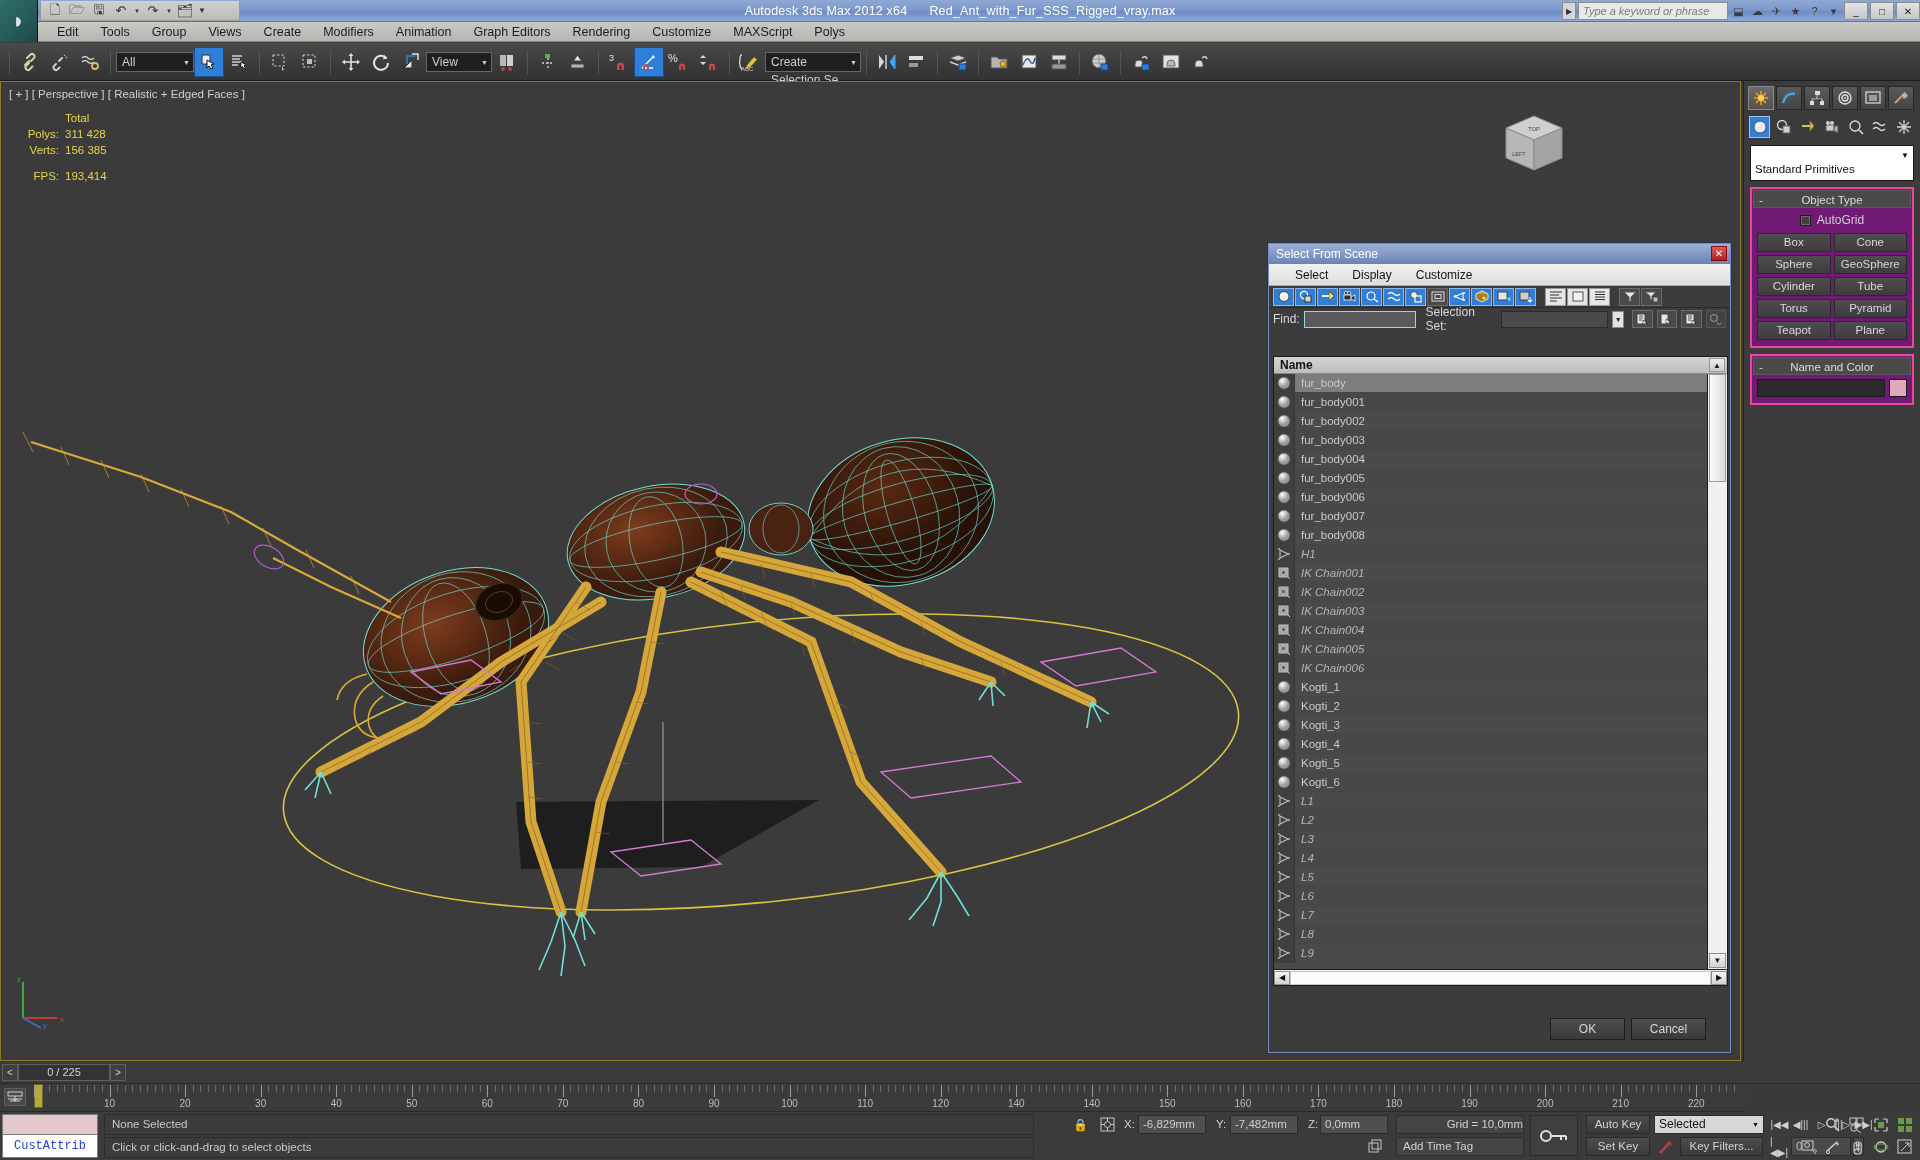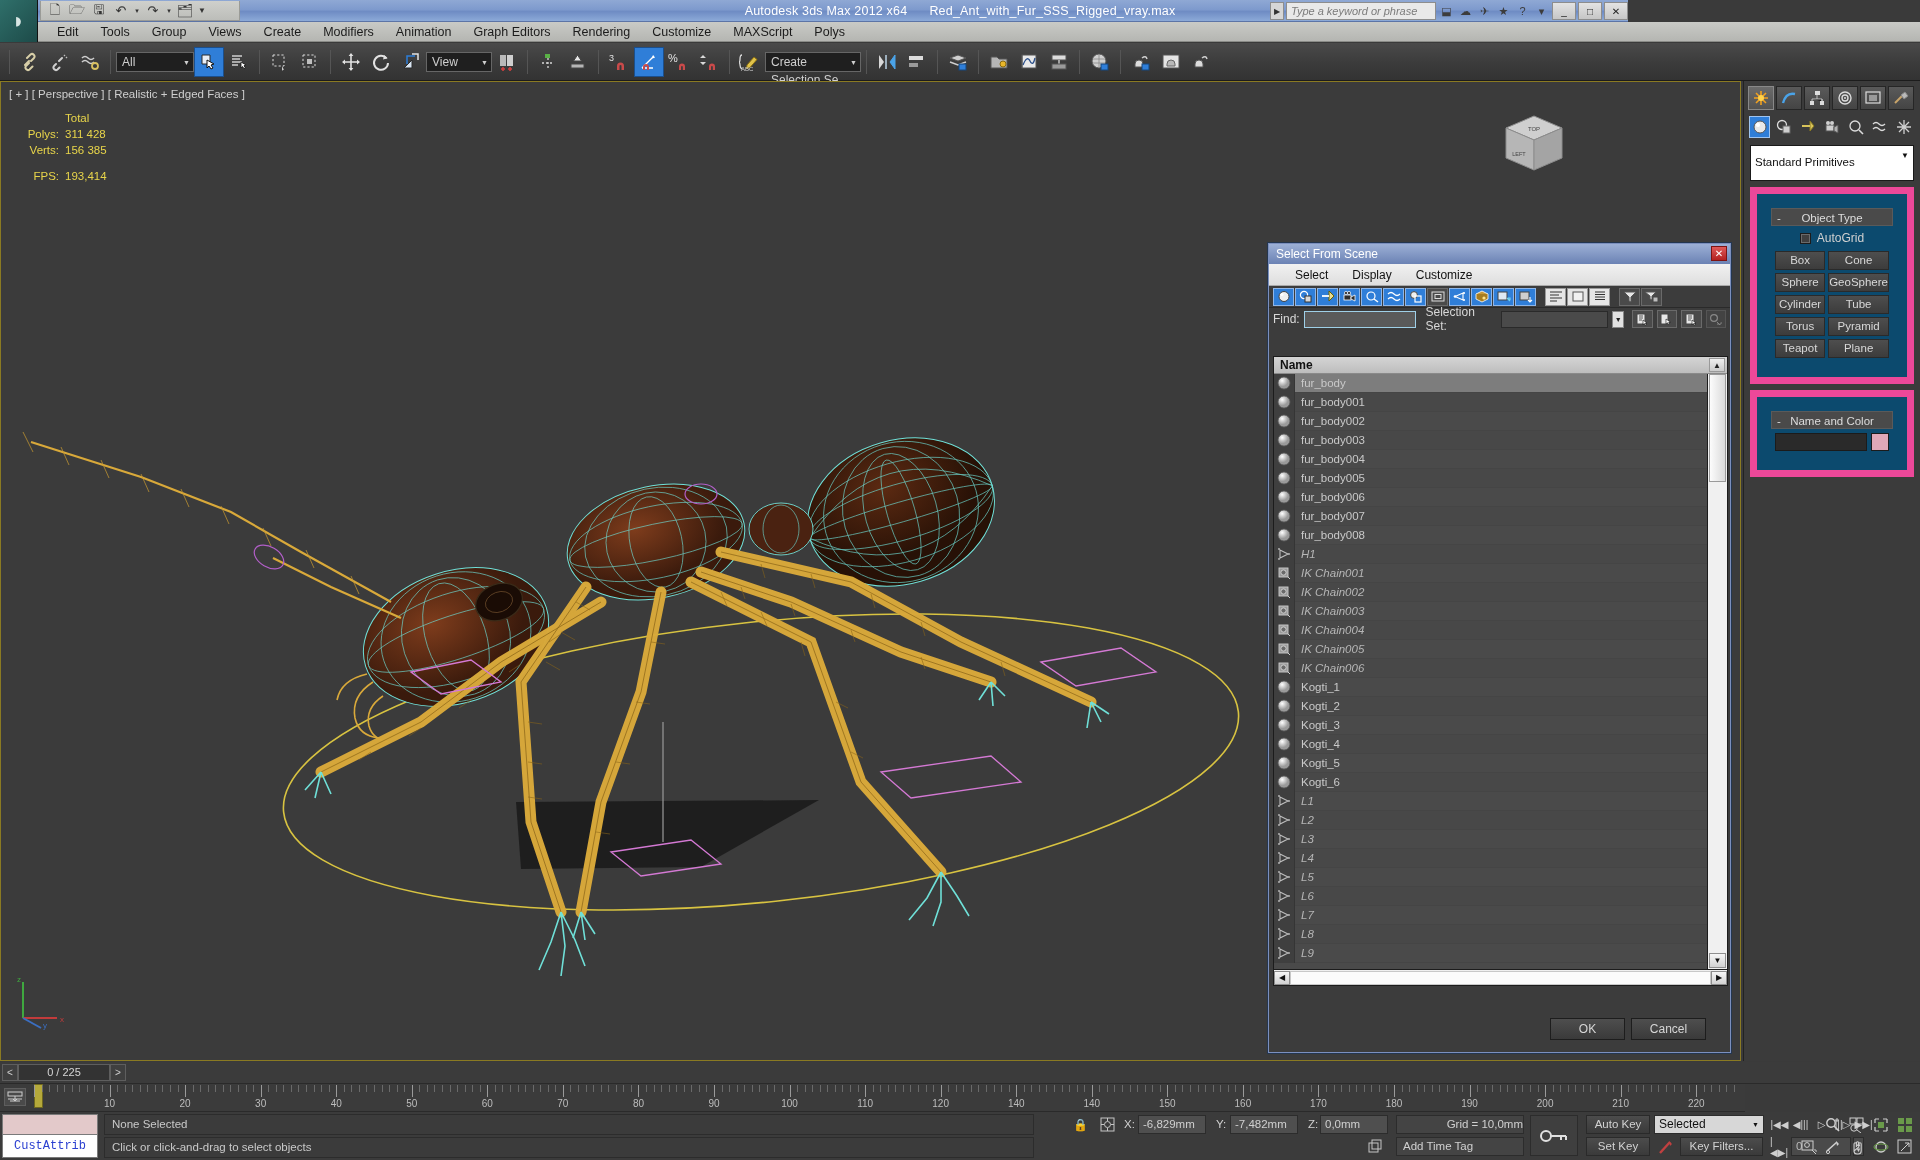--- a/index.html
+++ b/index.html
@@ -7,21 +7,21 @@
     width:1920px; height:1160px; overflow:hidden;
     background:#3a3a3a;
     font-family:"Liberation Sans", sans-serif;
     font-size:12px; color:#d0d0d0;
     -webkit-font-smoothing:none;
   }
   #app { position:relative; width:1920px; height:1160px; }
 
   
   .titlebar{
-    position:absolute; left:0; top:0; width:1628px; height:22px;
+    position:absolute; left:0; top:0; width:1920px; height:22px;
     background:linear-gradient(to bottom,#8fa8d4 0%,#7e9acd 45%,#6f8cc4 55%,#8caad8 100%);
     border-bottom:1px solid #5c74a6;
   }
   .title-text{
     position:absolute; left:0; top:0; width:1920px; height:22px; line-height:22px;
     text-align:center; color:#ffffff; font-size:12.5px; letter-spacing:.2px;
   }
   .title-filename{ margin-left:22px; }
   .tb-qat{
     position:absolute; left:40px; top:1px; height:20px; width:200px;
@@ -103,25 +103,25 @@
   }
   .cp-tabs{ display:flex; gap:2px; padding:5px 4px 3px 4px; }
   .cp-tab{ width:26px;height:24px; background:linear-gradient(to bottom,#5a5a5a,#444);
     border:1px solid #262626; display:flex;align-items:center;justify-content:center; color:#ddd;}
   .cp-tab.sel{ background:linear-gradient(to bottom,#6b6b6b,#525252); border-color:#888; }
   .cp-row2{ display:flex; gap:3px; padding:3px 5px; }
   .cp-obj{ width:22px;height:22px; display:flex;align-items:center;justify-content:center;}
   .cp-obj.sel{ background:#2f7ed8; border:1px solid #9fc4ef; }
   .cp-combo{
     margin:4px 6px; height:36px; background:#fff; border:1px solid #1a1a1a; color:#111;
-    font-size:11.5px; line-height:18px; padding:7px 16px 0 4px; position:relative;
+    font-size:11.5px; line-height:18px; padding:14px 16px 0 4px; position:relative;
   }
   .cp-combo:after{ content:"▼"; position:absolute;right:4px;top:0;font-size:8px;line-height:19px;color:#111;}
   .rollout{
-    margin:6px 6px 0 6px; border:7px solid #ec4899; background:#0c4a6e; padding:14px;
+    margin:6px 6px 0 6px; border:2px solid #ec4899; background:#701a75; padding:1px;
   }
   .rollout-hdr{
     height:18px; line-height:18px; background:#4a4a4a; border:1px solid #5a5a5a;
     text-align:center; color:#dcdcdc; font-size:11.5px; position:relative;
   }
   .rollout-hdr:before{ content:"-"; position:absolute; left:5px; top:0; }
   .autogrid{ display:flex; align-items:center; justify-content:center; gap:6px; padding:5px 0 4px; }
   .chk{ width:11px;height:11px;border:1px solid #1c1c1c; background:#3f3f3f; box-shadow:inset 0 0 0 1px #6a6a6a;}
   .btngrid{ display:grid; grid-template-columns:1fr 1fr; gap:3px; padding:2px 4px 5px; }
   .objbtn{

